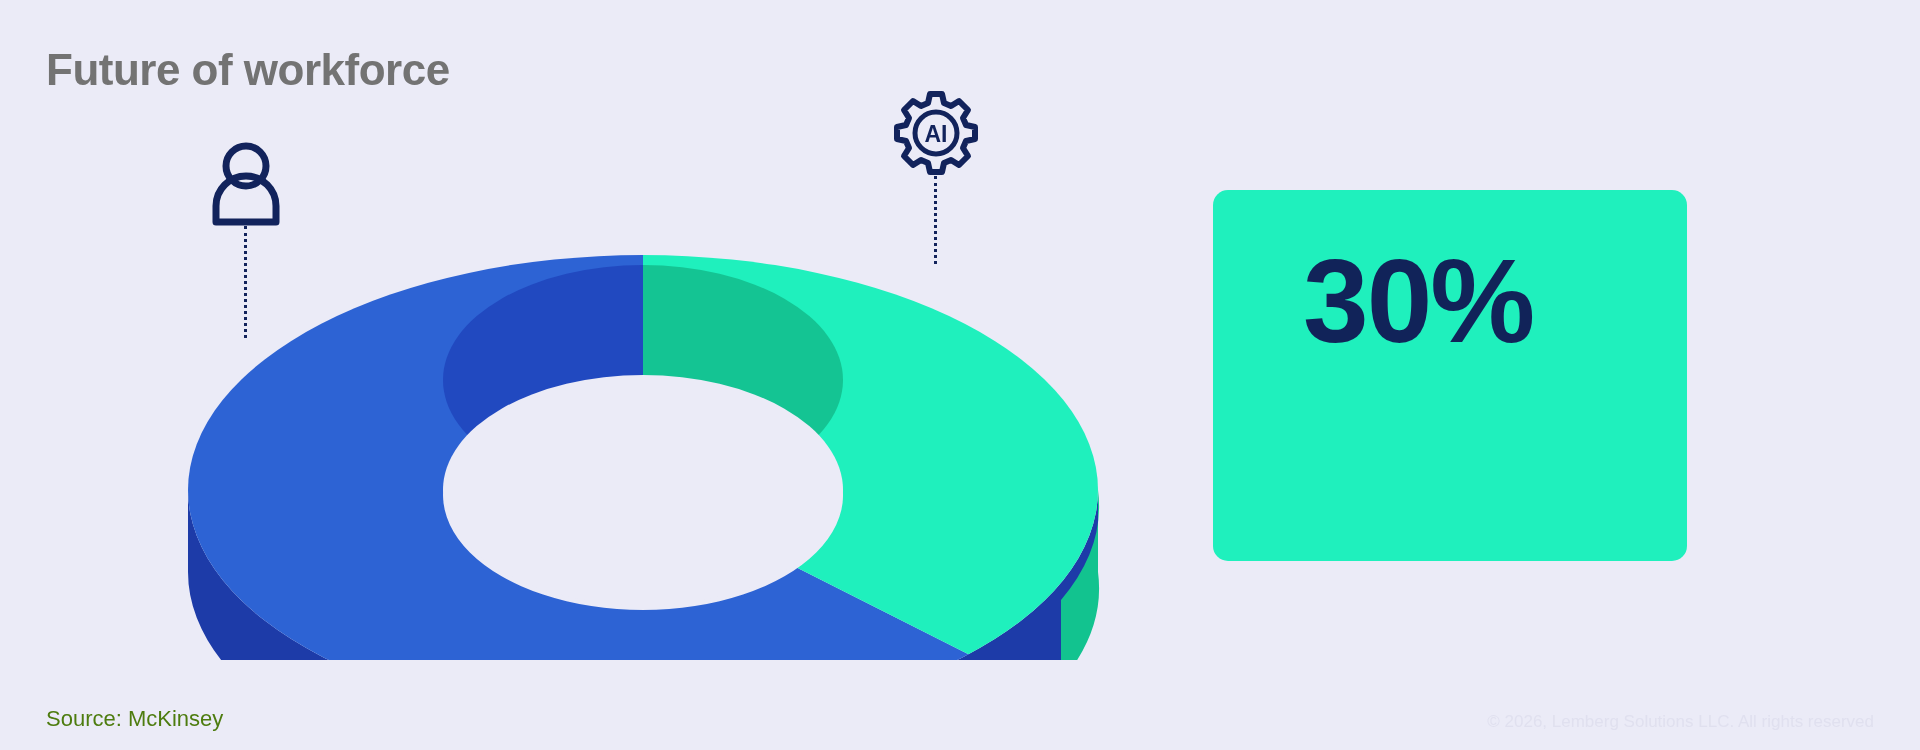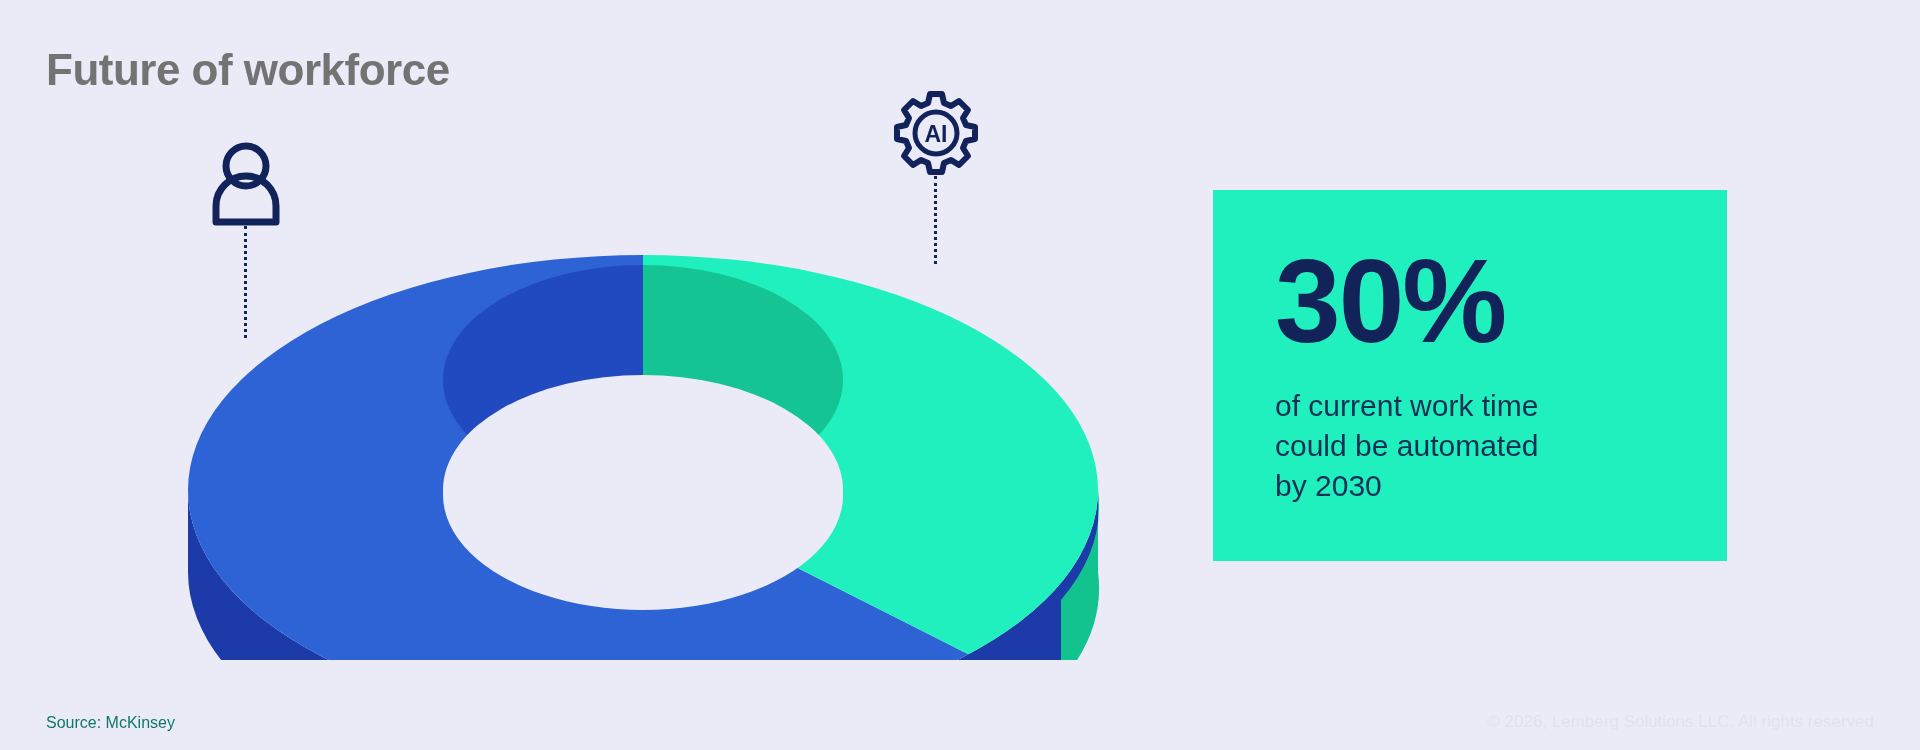--- a/index.html
+++ b/index.html
@@ -83,25 +83,26 @@
     left: 41px;
     top: 86px;
     height: 88px;
   }
 
   
   #stat-card {
     position: absolute;
     left: 1213px;
     top: 190px;
-    width: 514px;
+    width: 474px;
     height: 371px;
     background: #1ff0bd;
     box-sizing: border-box;
-    padding: 52px 0 0 62px;
+    padding: 52px 0 0 90px;
+    border-radius: 15px;
   }
   #stat-value {
     font-size: 118px;
     line-height: 1.0;
     font-weight: bold;
     color: #112359;
     letter-spacing: -2px;
   }
   #stat-caption {
     margin-top: 26px;
@@ -110,22 +111,22 @@
     color: #123055;
     max-width: 360px;
     white-space: pre-line;
   }
 
   
   #footer-source {
     position: absolute;
     left: 46px;
     bottom: 18px;
-    font-size: 16px;
-    color: #0f766e;
+    font-size: 22px;
+    color: #4d7c0f;
   }
   #footer-copyright {
     position: absolute;
     right: 46px;
     bottom: 18px;
     font-size: 17px;
     color: #e0e0ef;
   }
 </style>
 </head>
@@ -214,19 +215,16 @@
         <text x="43" y="52" text-anchor="middle" font-family="Liberation Sans, sans-serif" font-size="23" font-weight="bold" fill="#12235c">AI</text>
       </svg>
     </span>
     <span class="leader-line"></span>
   </div>
 
 </div>
 
 <div id="stat-card">
   <div id="stat-value">30%</div>
-  <div id="stat-caption">of current work time
-could be automated
-by 2030</div>
 </div>
 
 <div id="footer-source">Source: McKinsey</div>
 <div id="footer-copyright">© 2026, Lemberg Solutions LLC. All rights reserved</div>
 
 </body></html>

